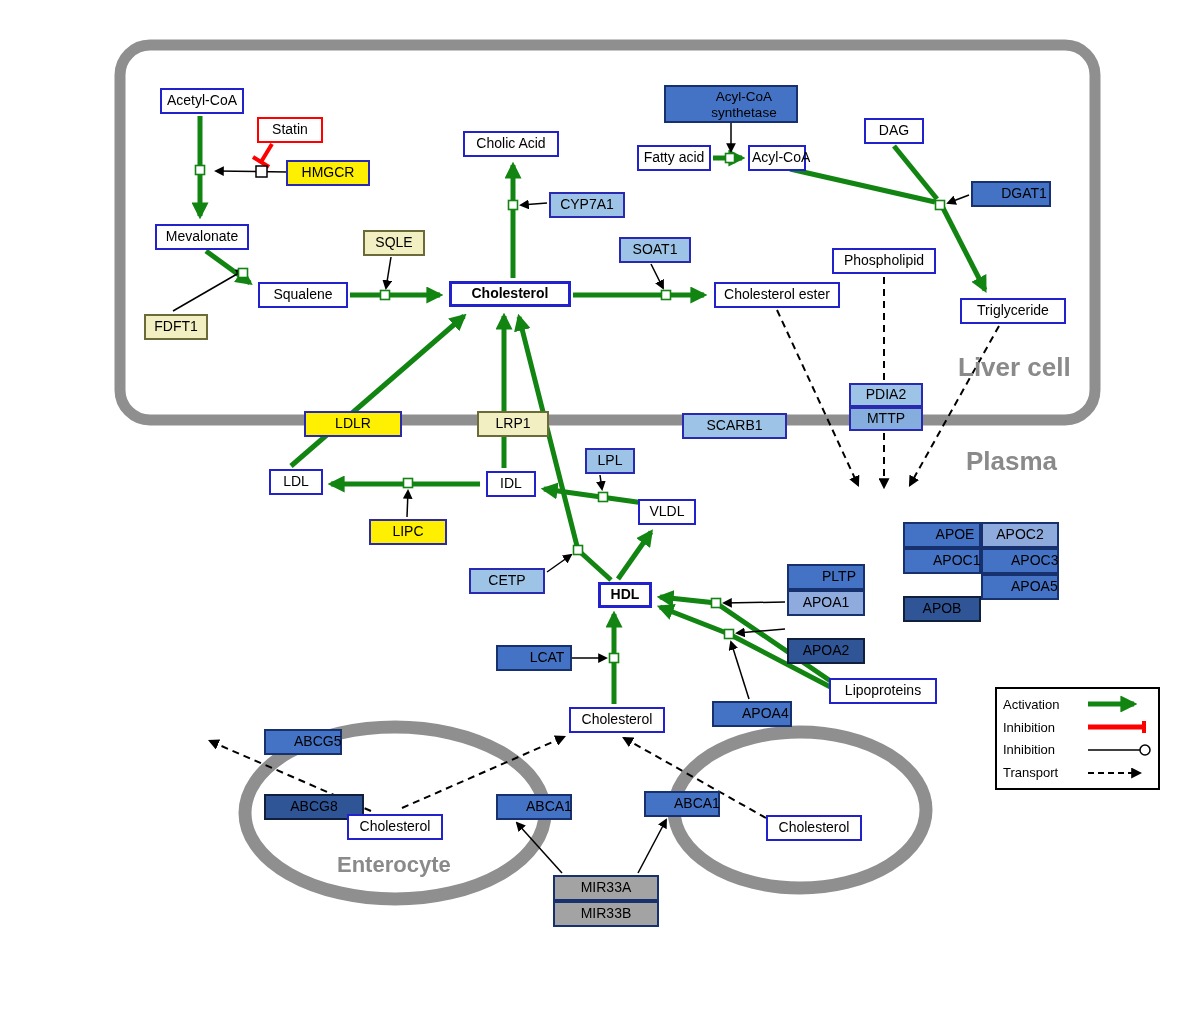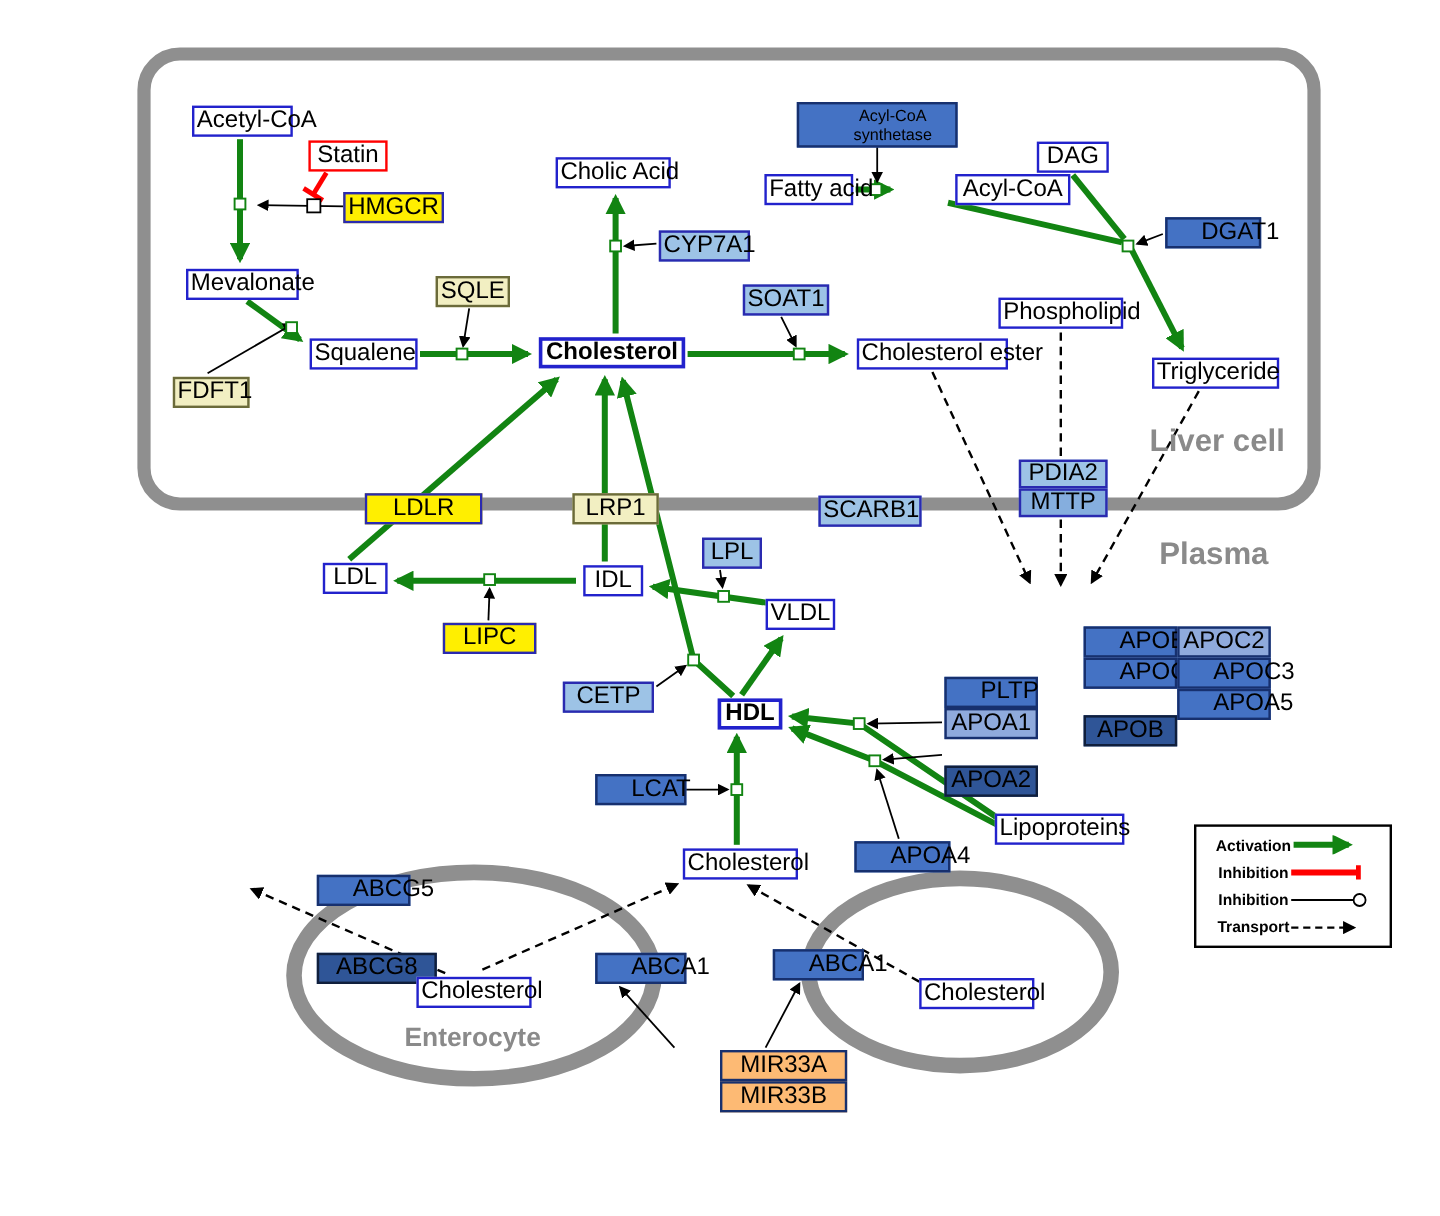--- a/index.html
+++ b/index.html
@@ -1,43 +1,43 @@
 <!DOCTYPE html>
 <html><head>
 <meta charset="utf-8">
 <style>
   * { margin:0; padding:0; box-sizing:border-box; }
   body { font-family:"Liberation Sans", sans-serif; background:#ffffff; }
   #canvas { position:relative; width:1200px; height:1013px; background:#fff; overflow:hidden; }
   svg.edge-layer { position:absolute; left:0; top:0; z-index:1; }
   .node {
     position:absolute; z-index:2; height:26px; line-height:21px;
-    text-align:center; font-size:20px; color:#000; background:#fff;
+    text-align:center; font-size:14px; color:#000; background:#fff;
     border:2px solid #2222cc; padding:0 2px; white-space:nowrap;
   }
   .node.thick { border-width:3px; font-weight:bold; line-height:19px; }
   .node.redb   { border-color:#ff0000; }
   .node.yellow { background:#ffef00; border-color:#2a2ab0; }
   .node.pale   { background:#f2efc2; border-color:#6b6b3a; }
   .node.lblue  { background:#9dc3e6; border-color:#2a2ab0; }
   .node.lblue2 { background:#85aede; border-color:#2a2ab0;text-align:center; }
   .node.mblue  { background:#4472c4; border-color:#17306e;padding-left:28px; }
   .node.mlblue { background:#8faadc; border-color:#17306e; }
   .node.dblue  { background:#2f5597; border-color:#101f3c;margin-top:22px; }
-  .node.royal  { background:#fdba74; border-color:#17306e;margin-left:47px; }
+  .node.royal  { background:#a3a3a3; border-color:#17306e; }
   .node.multiline { height:38px; line-height:16px; padding-top:2px; white-space:normal; width:134px; font-size:13.5px; }
   .rlabel { position:absolute; z-index:2; color:#8a8a8a; font-weight:bold; white-space:nowrap; }
   .rlabel.big { font-size:26px; }
   .rlabel.med { font-size:22px; }
   #legend {
     position:absolute; left:995px; top:687px; width:165px; height:103px;
     border:2.5px solid #000; background:#fff; z-index:3; padding:4px 6px;
     display:flex; flex-direction:column; justify-content:space-around;
   }
-  .legend-row { display:flex; align-items:center; justify-content:center; height:22px;font-weight:bold; }
+  .legend-row { display:flex; align-items:center; justify-content:space-between; height:22px; }
   .legend-row span { font-size:13px; color:#000; }
 </style>
 </head>
 <body>
 
 <div id="canvas">
 
   <svg class="edge-layer" width="1200" height="1013">
     <defs>
       <marker id="ga" viewBox="0 0 10 10" refX="8" refY="5" markerWidth="3.4" markerHeight="3.4" orient="auto-start-reverse">
@@ -140,30 +140,30 @@
   <div class="node pale" style="left:144px;top:314px;width:64px">FDFT1</div>
   <div class="node" style="left:258px;top:282px;width:90px">Squalene</div>
   <div class="node pale" style="left:363px;top:230px;width:62px">SQLE</div>
   <div class="node thick" style="left:449px;top:281px;width:122px">Cholesterol</div>
   <div class="node" style="left:463px;top:131px;width:96px">Cholic Acid</div>
   <div class="node lblue" style="left:549px;top:192px;width:76px">CYP7A1</div>
   <div class="node lblue" style="left:619px;top:237px;width:72px">SOAT1</div>
   <div class="node" style="left:714px;top:282px;width:126px">Cholesterol ester</div>
   <div class="node mblue multiline" style="left:664px;top:85px">Acyl-CoA synthetase</div>
   <div class="node" style="left:637px;top:145px;width:74px">Fatty acid</div>
-  <div class="node" style="left:796px;top:145px;width:96px">Acyl-CoA</div>
+  <div class="node" style="left:748px;top:145px;width:58px">Acyl-CoA</div>
   <div class="node" style="left:864px;top:118px;width:60px">DAG</div>
   <div class="node mblue" style="left:971px;top:181px;width:80px">DGAT1</div>
   <div class="node" style="left:832px;top:248px;width:104px">Phospholipid</div>
   <div class="node" style="left:960px;top:298px;width:106px">Triglyceride</div>
   <div class="node lblue" style="left:849px;top:383px;width:74px;height:24px;line-height:19px">PDIA2</div>
   <div class="node lblue2" style="left:849px;top:407px;width:74px;height:24px;line-height:19px">MTTP</div>
   <div class="node yellow" style="left:304px;top:411px;width:98px">LDLR</div>
   <div class="node pale" style="left:477px;top:411px;width:72px">LRP1</div>
-  <div class="node lblue" style="left:682px;top:413px;width:86px">SCARB1</div>
+  <div class="node lblue" style="left:682px;top:413px;width:105px">SCARB1</div>
   <div class="node" style="left:269px;top:469px;width:54px">LDL</div>
   <div class="node" style="left:486px;top:471px;width:50px">IDL</div>
   <div class="node lblue" style="left:585px;top:448px;width:50px">LPL</div>
   <div class="node" style="left:638px;top:499px;width:58px">VLDL</div>
   <div class="node yellow" style="left:369px;top:519px;width:78px">LIPC</div>
   <div class="node lblue" style="left:469px;top:568px;width:76px">CETP</div>
   <div class="node thick" style="left:598px;top:582px;width:54px">HDL</div>
   <div class="node mblue" style="left:496px;top:645px;width:76px">LCAT</div>
   <div class="node mblue" style="left:787px;top:564px;width:78px">PLTP</div>
   <div class="node mlblue" style="left:787px;top:590px;width:78px">APOA1</div>

